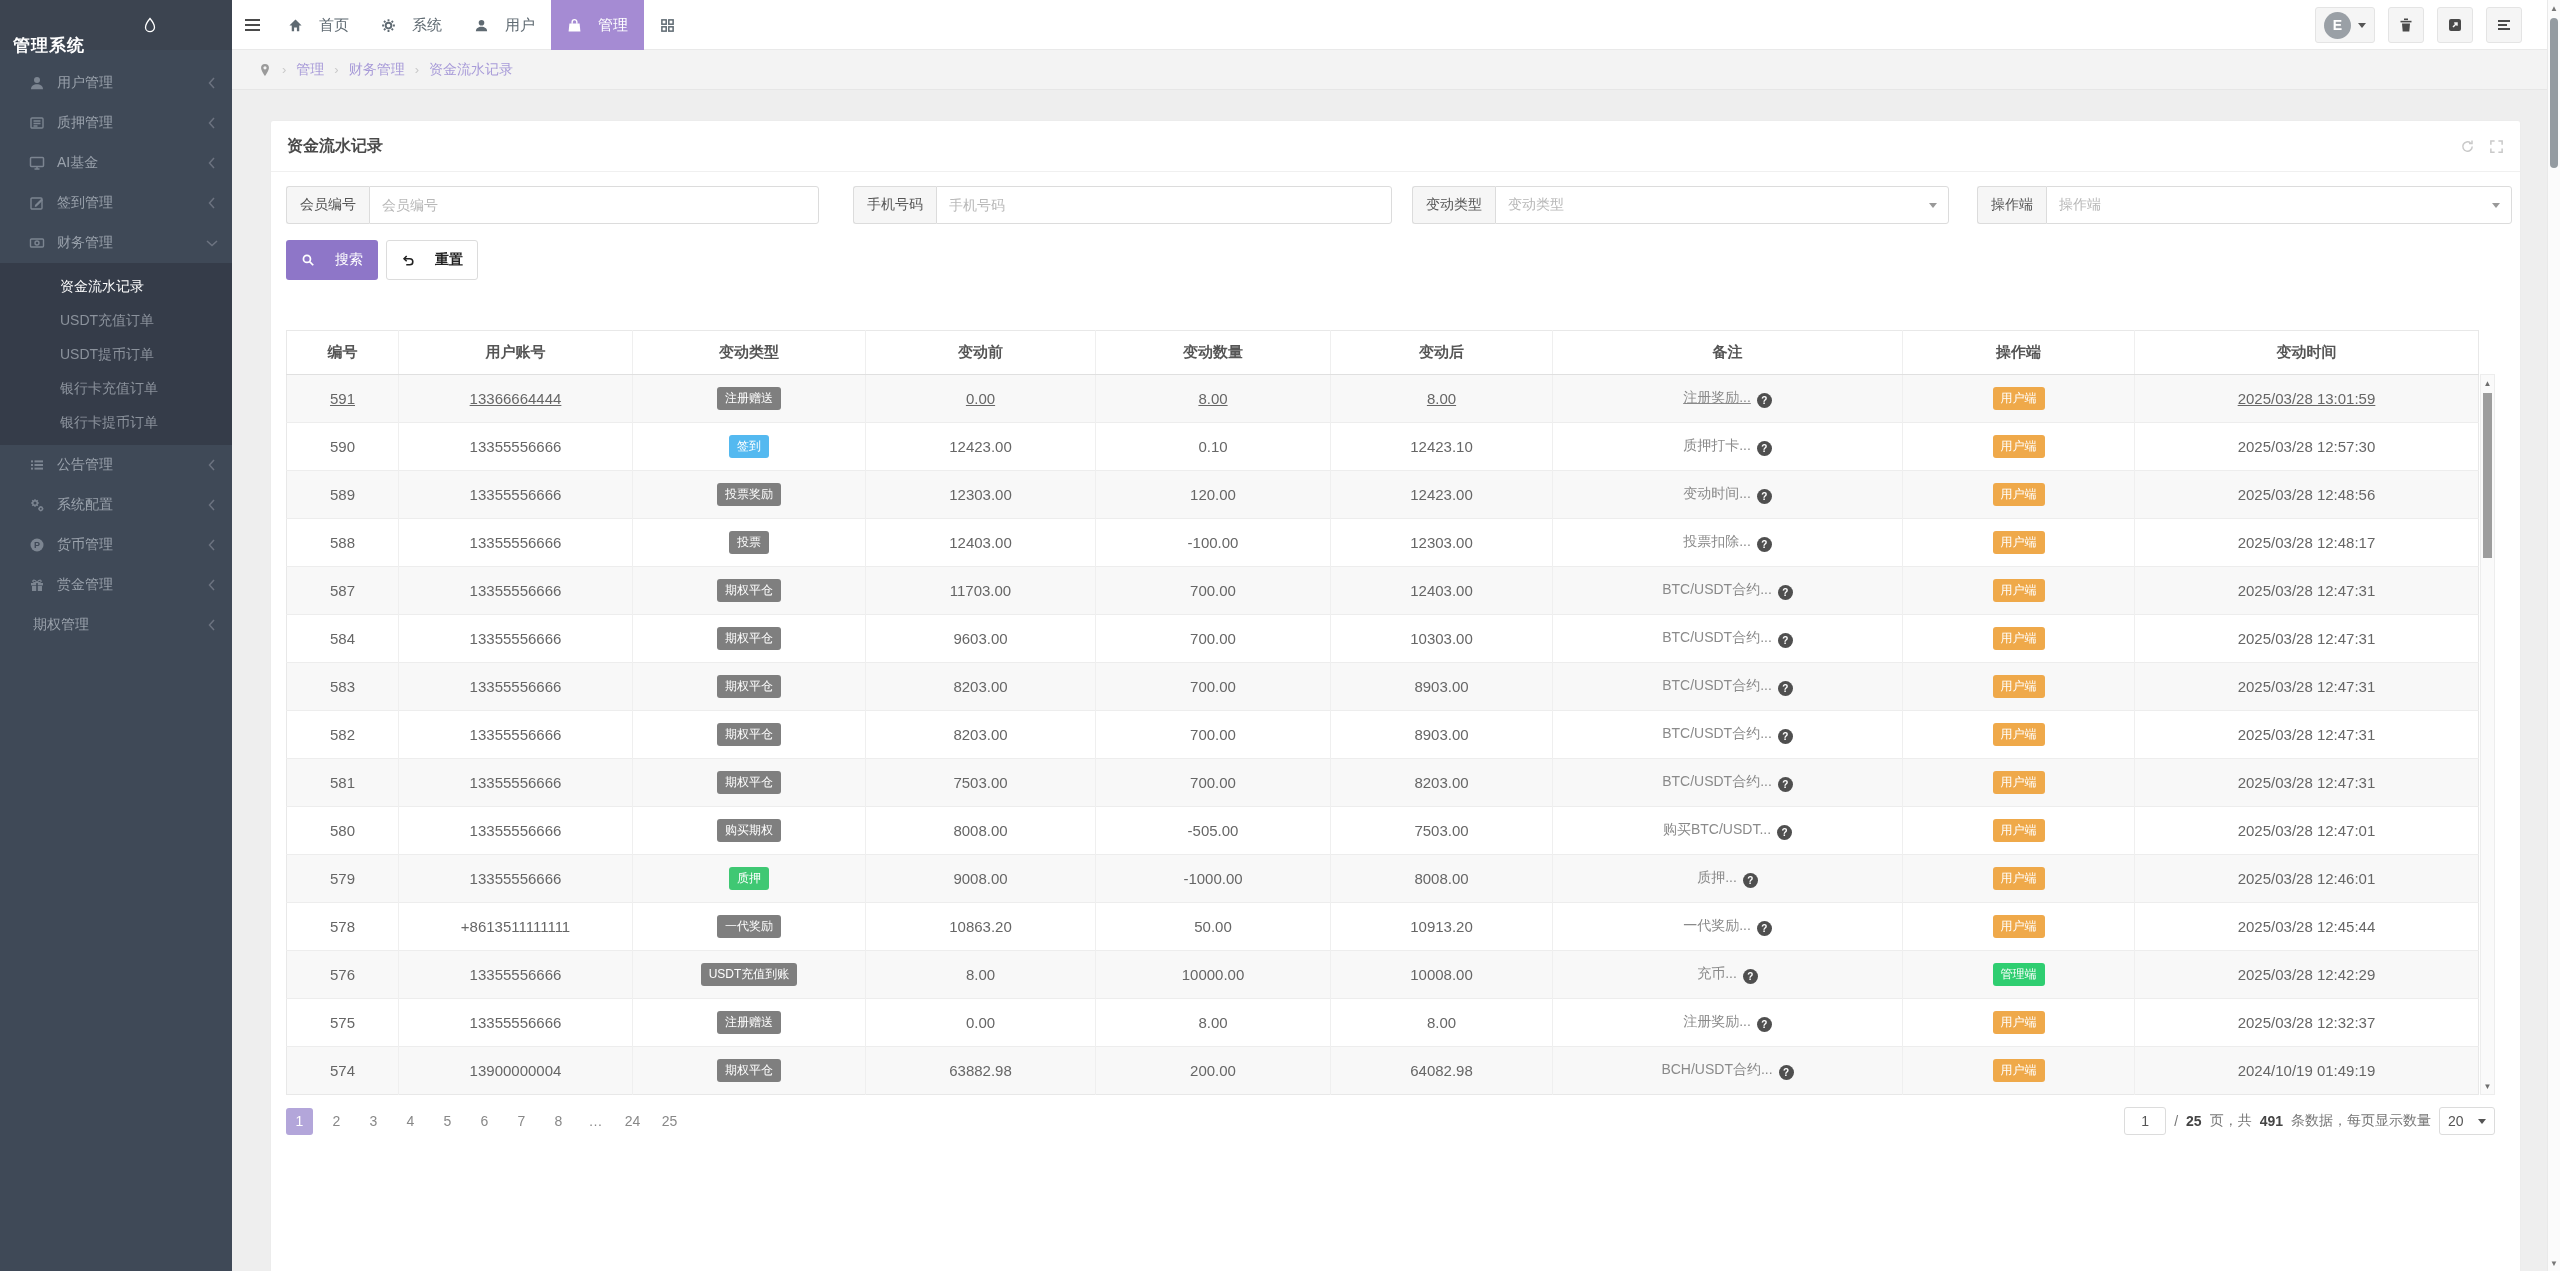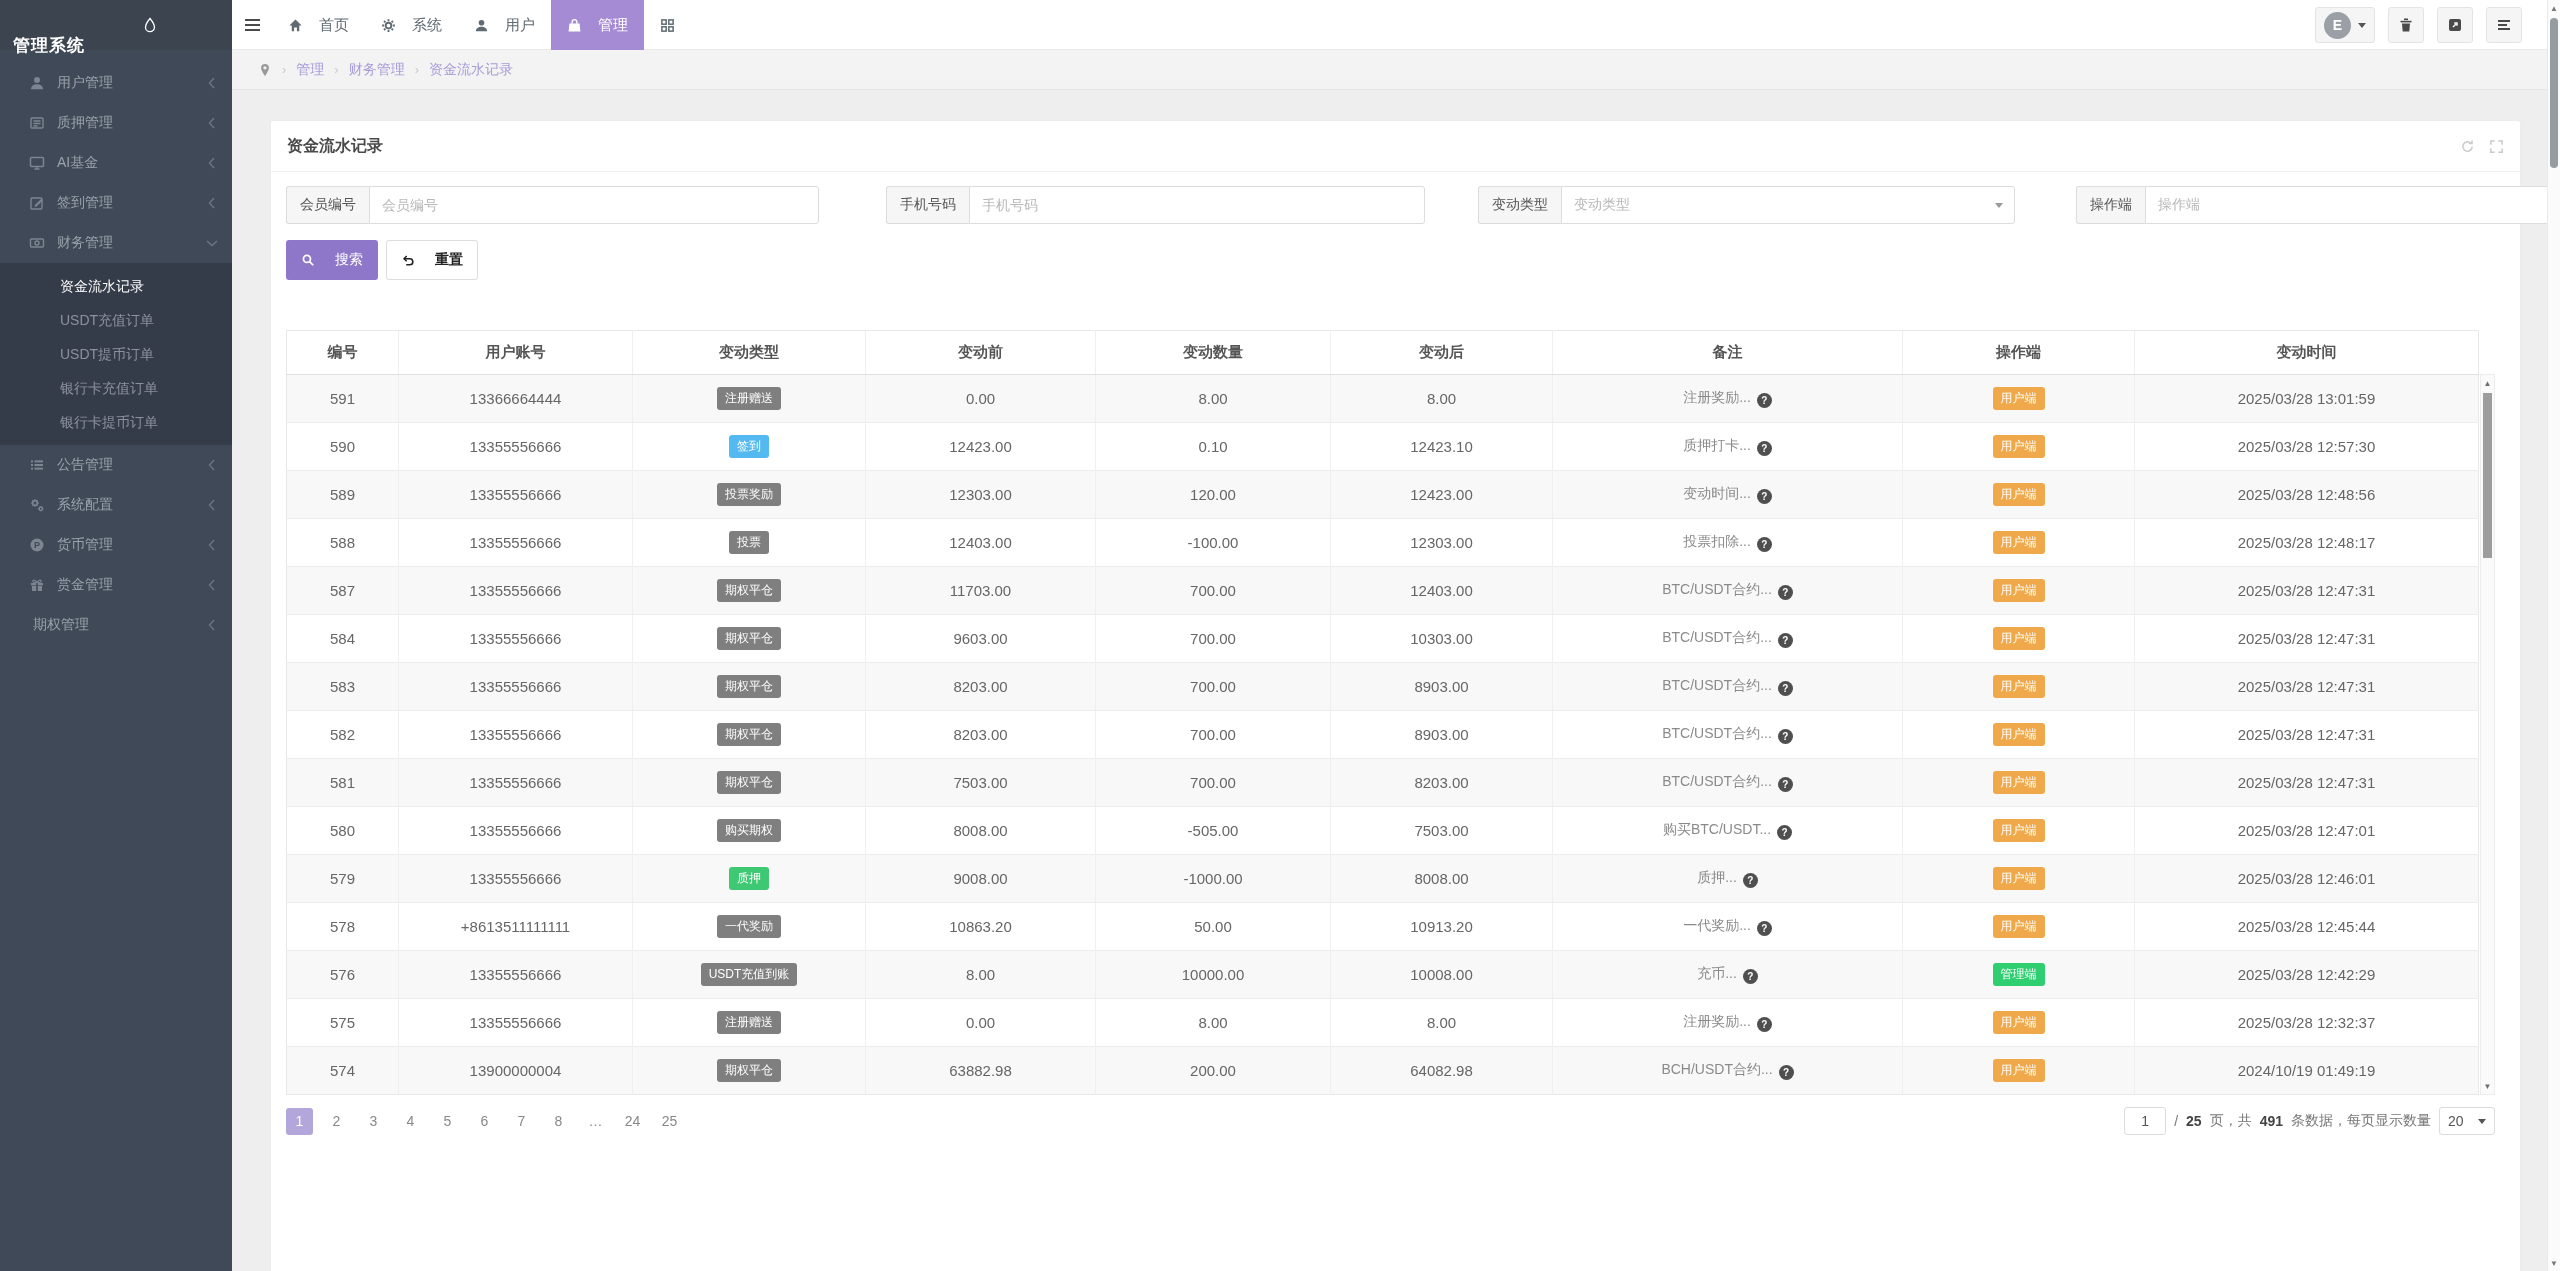--- a/index.html
+++ b/index.html
@@ -58,21 +58,21 @@
   .panel { background:#fff; border:1px solid #ececec; border-radius:3px; min-height:1550px;
     position:relative; }
   .panel-head { height:51px; border-bottom:1px solid #f0f0f0; display:flex; align-items:center;
     padding:0 16px; }
   .panel-title { font-size:16px; font-weight:bold; color:#4a4a4a; }
   .panel-tools { margin-left:auto; display:flex; gap:14px; color:#c9c9c9; }
   .panel-tools .ic { width:15px; height:15px; display:inline-flex; cursor:pointer; }
   .panel-body { padding:14px 15px 0; }
 
   
-  .filters { display:flex;gap:33px; }
+  .filters { display:flex; }
   .fgroup { display:flex; height:38px; }
   .flabel { background:#f6f6f6; border:1px solid #dcdcdc; border-right:none; display:flex;
     align-items:center; padding:0 13px; font-size:14px; color:#555;
     border-radius:3px 0 0 3px; white-space:nowrap; }
   .finput { border:1px solid #dcdcdc; border-radius:0 3px 3px 0; padding:0 12px; font-size:14px;
     color:#333; outline:none; }
   .finput::placeholder { color:#b8b8b8; }
   .fselect { border:1px solid #dcdcdc; border-radius:0 3px 3px 0; background:#fff; display:flex;
     align-items:center; padding:0 12px; color:#b8b8b8; font-size:14px; position:relative;
     cursor:pointer; }
@@ -92,21 +92,21 @@
 
   
   .table-wrap { margin-top:50px; position:relative; width:2192px; }
   table { border-collapse:collapse; width:2192px; table-layout:fixed; font-size:15px; color:#666; }
   table { border:1px solid #e8e8e8; }
   th, td { border-left:1px solid #efefef; text-align:center; font-weight:normal; }
   th:first-child, td:first-child { border-left:none; }
   thead th { height:44px; font-weight:bold; color:#555; border-bottom:1px solid #e0e0e0;
     background:#fff; font-size:15px; }
   tbody td { height:48px; border-top:1px solid #ededed; }
-  tbody tr:first-child td { border-top:none; }
+  tbody tr:first-child td { border-top:none;text-decoration:underline; }
   tbody tr:nth-child(odd) { background:#f8f8f8; }
   .badge { display:inline-block; padding:4px 8px; border-radius:3px; color:#fff; font-size:12px;
     line-height:1.2; }
   .remark { color:#8a8a8a; font-size:14px; }
   .q-icon { display:inline-flex; width:15px; height:15px; border-radius:50%; background:#4f4f4f;
     color:#fff; font-size:10px; align-items:center; justify-content:center; margin-left:6px;
     font-weight:bold; vertical-align:-2px; cursor:pointer; }
 
   
   .table-scrollbar { position:absolute; right:-17px; top:44px; bottom:0; width:15px;

